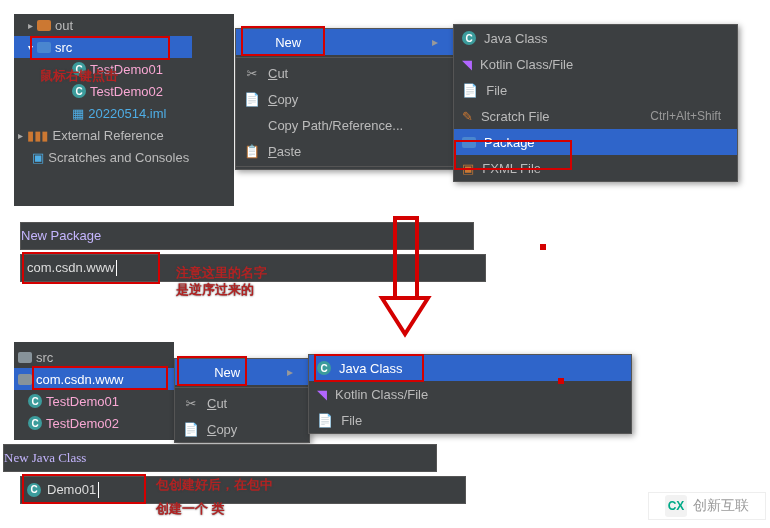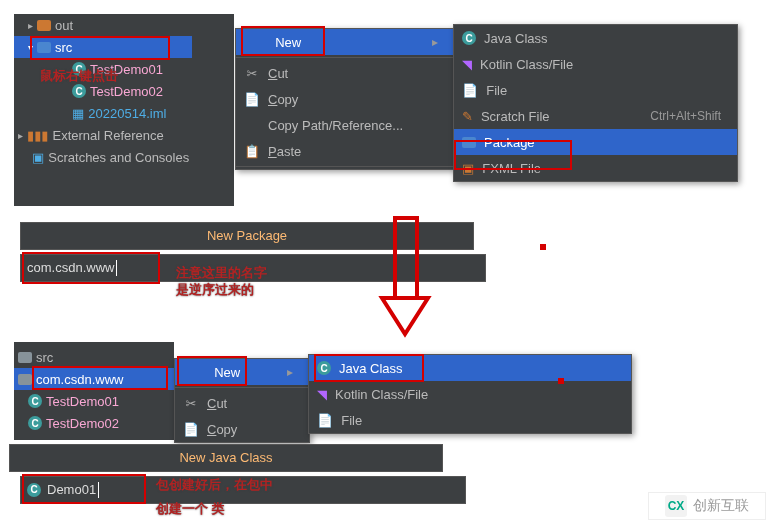--- a/index.html
+++ b/index.html
@@ -27,21 +27,21 @@
   .chev { color:#aaa; font-size:10px; }
 
   .menu { position:absolute; background:#3c3f41; border:1px solid #555; box-shadow:2px 2px 6px rgba(0,0,0,.4); }
   .menu .mitem { display:flex; align-items:center; height:26px; padding:0 16px 0 8px; gap:8px; color:#bbb; }
   .menu .mitem.highlight { background:#2f65ca; color:#fff; }
   .mitem .icon { width:16px; text-align:center; color:#aaa; }
   .mitem .shortcut { margin-left:auto; color:#999; font-size:12px; }
 
   .sep { height:1px; background:#555; margin:2px 0; }
 
-  .label-bar { position:absolute; background:#3c3f41; color:#fdba74; text-align:center; height:26px; line-height:26px; }
+  .label-bar { position:absolute; background:#3c3f41; color:#c4b5fd; height:26px; line-height:26px; }
   .input-bar { position:absolute; background:#3c3f41; border:1px solid #555; color:#ddd; height:26px; line-height:26px; padding:0 6px; display:flex; align-items:center; }
   .cursor { display:inline-block; width:1px; height:16px; background:#fff; margin-left:2px; animation:blink 1s step-end infinite; }
   @keyframes blink { 50% {opacity:0;} }
 
   .redline { border:2px solid #d40000; position:absolute; box-sizing:border-box; }
   .redtext { position:absolute; color:#b22222; font-weight:700; font-size:13px; text-shadow:0 0 2px #3c3f41; }
 
   .watermark { position:absolute; right:4px; bottom:8px; display:flex; align-items:center; gap:6px; color:#999; font-size:14px; background:#fff; padding:2px 16px; border:1px solid #eee; }
   .wm-logo { width:22px; height:22px; border-radius:3px; background:#f2f2f2; display:flex; align-items:center; justify-content:center; color:#0a8; font-weight:bold; font-size:12px; }
 
@@ -212,21 +212,21 @@
     <span>📄</span>
     <span>File</span>
   </div>
 </div>
 
 <div class="redline" style="left:32px; top:366px; width:136px; height:24px;"></div>
 <div class="redline" style="left:177px; top:356px; width:70px; height:30px;"></div>
 <div class="redline" style="left:314px; top:354px; width:110px; height:28px;"></div>
 <div style="position:absolute; left:558px; top:378px; width:6px; height:6px; background:#d40000;"></div>
 
-<div class="label-bar" style="left:9px; top:444px; width:432px; border:1px solid #555;">
+<div class="label-bar" style="left:3px; top:444px; width:432px; border:1px solid #555;font-family:Liberation Serif, serif;">
   <span>New Java Class</span>
 </div>
 <div class="input-bar" style="left:20px; top:476px; width:432px;">
   <span class="c-icon" style="margin-right:6px;">C</span>
   <span>Demo01</span>
     <span class="cursor"></span>
 </div>
 
 <div class="redline" style="left:22px; top:474px; width:124px; height:30px;"></div>
 <div class="redtext" style="left:156px; top:476px;">包创建好后，在包中</div>

